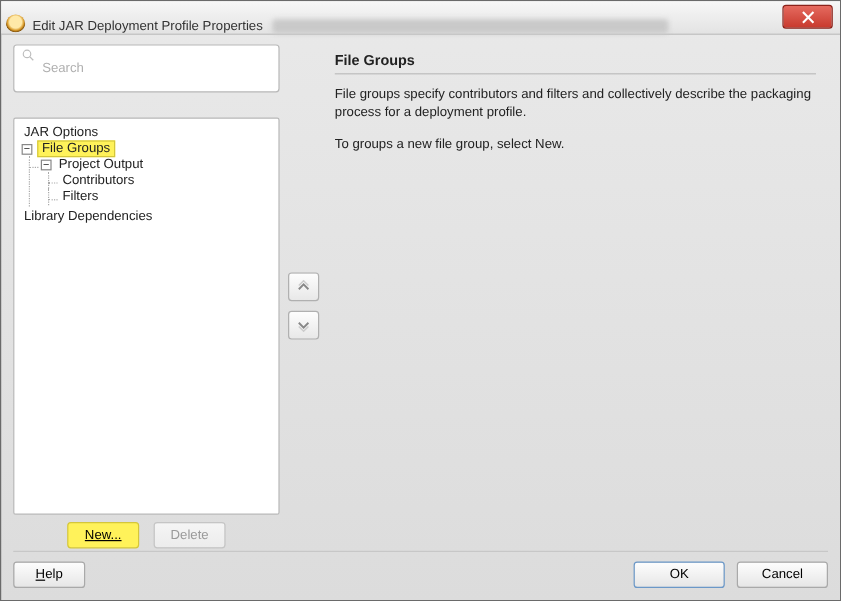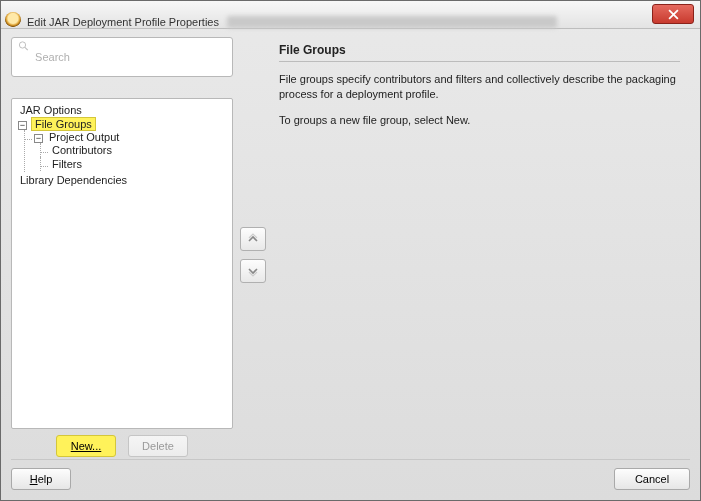--- a/index.html
+++ b/index.html
@@ -287,17 +287,18 @@
         <p>File groups specify contributors and filters and collectively describe the packaging process for a deployment profile.</p>
         <p>To groups a new file group, select New.</p>
       </div>
 
     </div>
 
     <div class="footer-divider"></div>
     <div class="footer">
       <button class="btn"><span class="mn" style="text-decoration:underline">H</span><span>elp</span></button>
       <div class="right-btns">
+        <button class="btn" style="border-color:#6b98c8"><span>OK</span></button>
         <button class="btn"><span>Cancel</span></button>
       </div>
     </div>
   </div>
 </div>
 
 </body></html>

